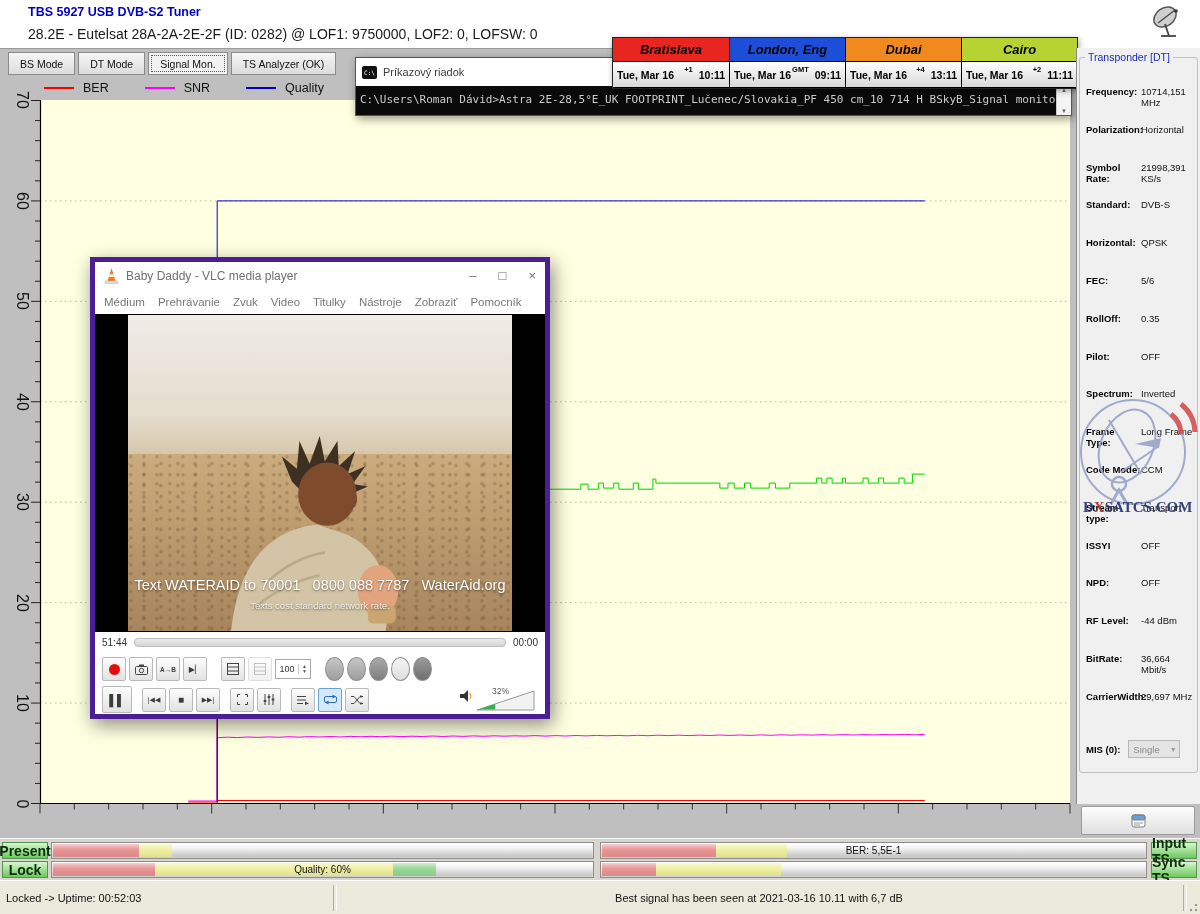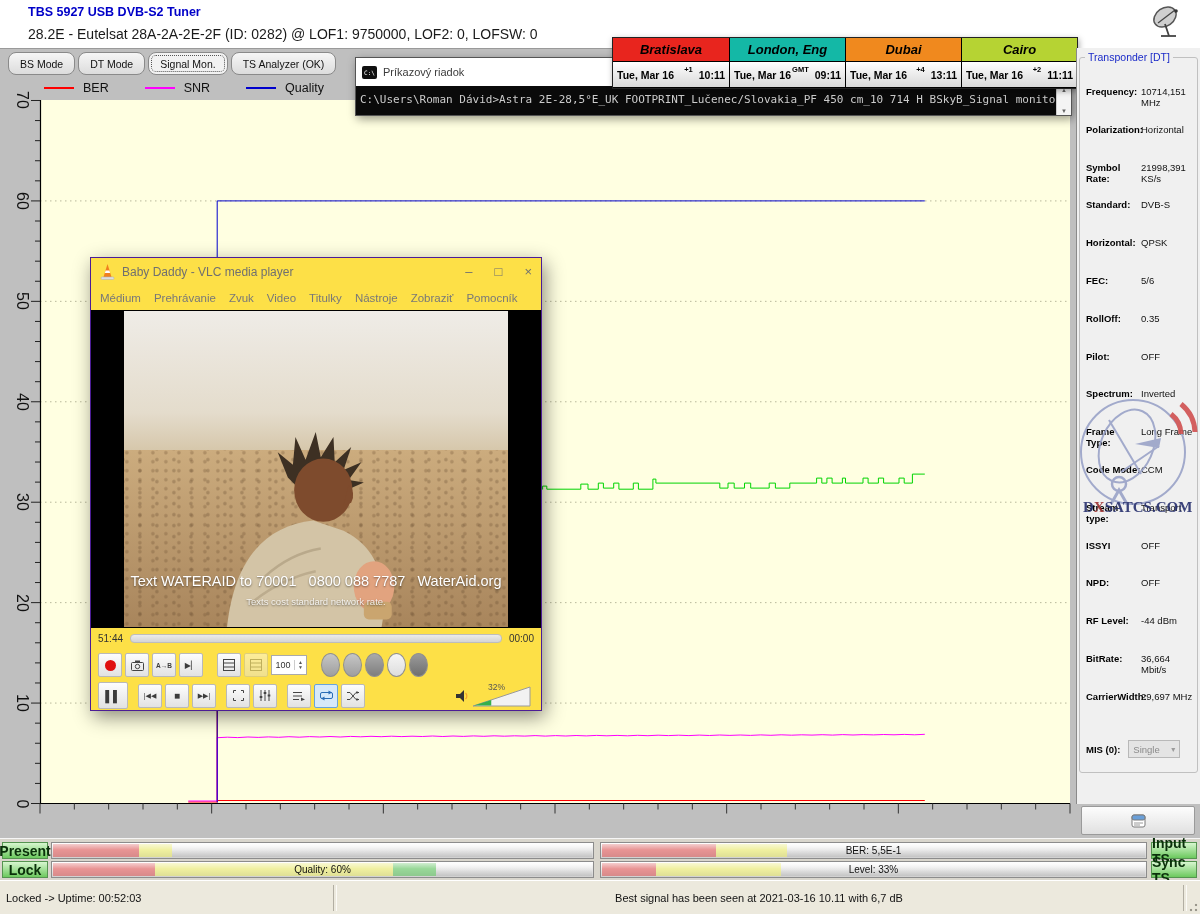--- a/index.html
+++ b/index.html
@@ -7,21 +7,21 @@
        font-family:"Liberation Sans",sans-serif;-webkit-font-smoothing:antialiased;}
   .abs{position:absolute;}
   
   .titlebar{left:0;top:0;width:1200px;height:48px;background:#ffffff;border-bottom:1px solid #9a9a9a;}
   .app-title{left:28px;top:5px;font-size:12.5px;font-weight:bold;color:#0000c8;}
   .app-subtitle{left:28px;top:26px;font-size:14px;color:#1a1a1a;}
   .sat-icon{right:14px;top:3px;width:38px;height:40px;}
   
   .tabs{left:8px;top:52px;height:22px;display:flex;gap:3px;}
   .tab{height:21px;padding:0 11px;font-size:10.5px;color:#111;background:linear-gradient(#f6f6f6,#dcdcdc);
-       border:1px solid #8a8a8a;border-radius:8px;display:flex;align-items:center;}
+       border:1px solid #8a8a8a;border-radius:0;display:flex;align-items:center;}
   .tab.active{background:#f2f2f2;outline:1px dotted #555;outline-offset:-4px;}
   
   .legend{left:44px;top:81px;display:flex;align-items:center;font-size:12.5px;color:#111;}
   .legend .item{display:flex;align-items:center;margin-right:36px;}
   .legend .dash{width:30px;height:2px;margin-right:9px;}
   
   .plot-bg{left:40px;top:100px;width:1030px;height:704px;background:#ffffe1;}
   .plot-svg{left:40px;top:100px;width:1030px;height:704px;overflow:visible;}
   svg{overflow:visible;}
   .ylabels{left:0;top:100px;width:40px;height:704px;}
@@ -45,21 +45,21 @@
   .clock{display:flex;flex-direction:column;border-left:1px solid #000;}
   .clock:first-child{border-left:none;}
   .clock-head{height:23px;display:flex;align-items:center;justify-content:center;font-size:13px;
        font-weight:bold;font-style:italic;color:#000;border-bottom:1px solid #000;}
   .clock-body{height:25px;background:linear-gradient(#ffffff,#d8d8d8);display:flex;align-items:center;
        padding:0 4px;font-size:10.5px;font-weight:bold;color:#000;}
   .clock-date{white-space:nowrap;}
   .clock-off{font-size:7.5px;margin-left:auto;transform:translateY(-5px);}
   .clock-time{margin-left:6px;}
   
-  .vlc{left:90px;top:257px;width:450px;height:452px;background:#fde047;border:1px solid #4c1d95;
+  .vlc{left:90px;top:257px;width:450px;height:452px;background:#ffffff;border:5px solid #4c1d95;
        box-shadow:3px 6px 18px rgba(0,0,0,.45);}
   .vlc-title{height:27px;display:flex;align-items:center;padding:0 9px;}
   .vlc-title-text{font-size:12px;color:#707070;margin-left:7px;}
   .vlc-ctrls{margin-left:auto;display:flex;gap:22px;font-size:13px;color:#707070;}
   .vlc-menu{height:25px;display:flex;align-items:center;gap:13px;padding-left:9px;font-size:11.5px;color:#787878;}
   .vlc-video{position:absolute;left:0;right:0;top:52px;height:318px;background:#000;}
   .vframe{position:absolute;left:33px;right:33px;top:1px;bottom:1px;overflow:hidden;}
   .sky{position:absolute;left:0;right:0;top:0;height:46%;background:linear-gradient(#efece7,#e4dccc 70%,#d4c4a6);}
   .ground{position:absolute;left:0;right:0;top:44%;bottom:0;
      background:
@@ -88,21 +88,21 @@
   .vbtn.disabled{opacity:.45;}
   .vbtn.loop-active{border:1px solid #68a3dc;background:#d6e9fa;}
   .gap{width:8px;flex:0 0 auto;}
   .rec-dot{width:11px;height:11px;border-radius:50%;background:#e01010;}
   .spin{width:36px;height:20px;border:1px solid #aaa;background:#fff;display:flex;align-items:center;
         font-size:9px;color:#333;box-sizing:border-box;}
   .spin .num{flex:1;text-align:center;}
   .spin .arr{display:flex;flex-direction:column;border-left:1px solid #ccc;width:11px;align-items:center;}
   .spin .arr span{font-size:5px;line-height:5px;color:#555;}
   .oval{width:17px;height:22px;border-radius:50%;border:1px solid #8f8f8f;flex:0 0 auto;}
-  .vol-wrap{margin-left:auto;margin-right:10px;display:flex;align-items:center;gap:5px;position:relative;}
+  .vol-wrap{margin-left:auto;margin-right:10px;display:flex;align-items:flex-start;gap:5px;position:relative;}
   .vol-pct{position:absolute;right:26px;top:-3px;font-size:8.5px;color:#555;}
   
   .sidebar{left:1076px;top:48px;width:124px;height:756px;background:#f0f0f0;border-left:1px solid #8a8a8a;}
   .group{position:absolute;left:2px;right:3px;top:9px;height:714px;border:1px solid #c0c0c0;border-radius:3px;}
   .group-title{position:absolute;top:-7px;left:5px;background:#f0f0f0;padding:0 3px;font-size:10.5px;color:#1a2ac8;}
   .t-rows{position:absolute;left:6px;right:1px;top:28px;}
   .t-row{height:37.8px;display:flex;align-items:flex-start;font-size:9.5px;}
   .t-label{font-weight:bold;color:#000;width:55px;flex:0 0 auto;}
   .t-value{color:#111;}
   .mis-row{position:absolute;left:6px;right:4px;top:682px;display:flex;align-items:center;font-size:9.5px;}
@@ -286,21 +286,21 @@
 <div class="abs clocks">
   <div class="clock">
     <div class="clock-head" id="ch0" style="background: rgb(232, 37, 30);">Bratislava</div>
     <div class="clock-body">
         <span class="clock-date">Tue, Mar 16</span>
       <span class="clock-off">+1</span>
       <span class="clock-time">10:11</span>
       </div>
   </div>
   <div class="clock">
-    <div class="clock-head" id="ch1" style="background: #14b8a6;">London, Eng</div>
+    <div class="clock-head" id="ch1" style="background: #1d4ed8;">London, Eng</div>
     <div class="clock-body">
         <span class="clock-date">Tue, Mar 16</span>
       <span class="clock-off">GMT</span>
       <span class="clock-time">09:11</span>
       </div>
   </div>
   <div class="clock">
     <div class="clock-head" id="ch2" style="background: rgb(240, 137, 30);">Dubai</div>
     <div class="clock-body">
         <span class="clock-date">Tue, Mar 16</span>
@@ -601,21 +601,20 @@
   <div class="mrow m2">
     <div class="gbtn" style="left:2px;">Lock</div>
     <div class="meter" style="left:51px;width:543px;">
       <div class="fill" style="background: linear-gradient(to right, rgb(232, 148, 148) 0%, rgb(232, 148, 148) 19%, rgb(240, 240, 160) 19%, rgb(240, 240, 160) 63%, rgb(152, 216, 152) 63%, rgb(152, 216, 152) 71%, transparent 71%, transparent 100%);"></div>
         <div class="gloss"></div>
       <div class="txt">Quality: 60%</div>
     </div>
     <div class="meter" style="left:600px;width:547px;">
       <div class="fill" style="background: linear-gradient(to right, rgb(232, 148, 148) 0%, rgb(232, 148, 148) 10%, rgb(240, 240, 160) 10%, rgb(240, 240, 160) 33%, transparent 33%, transparent 100%);"></div>
         <div class="gloss"></div>
-      <div class="txt">Level: 33%</div>
     </div>
     <div class="gbtn" style="left:1151px;">Sync TS</div>
   </div>
 </div>
 
 <div class="abs statusbar">
   <div class="sb-cell" style="left:6px;width:320px;">Locked -&gt; Uptime: 00:52:03</div>
   <div class="sb-sep" style="left:333px;"></div>
   <div class="sb-cell" style="left:336px;width:846px;justify-content:center;">Best signal has been seen at 2021-03-16 10.11 with 6,7 dB</div>
   <div class="sb-sep" style="left:1183px;"></div>

